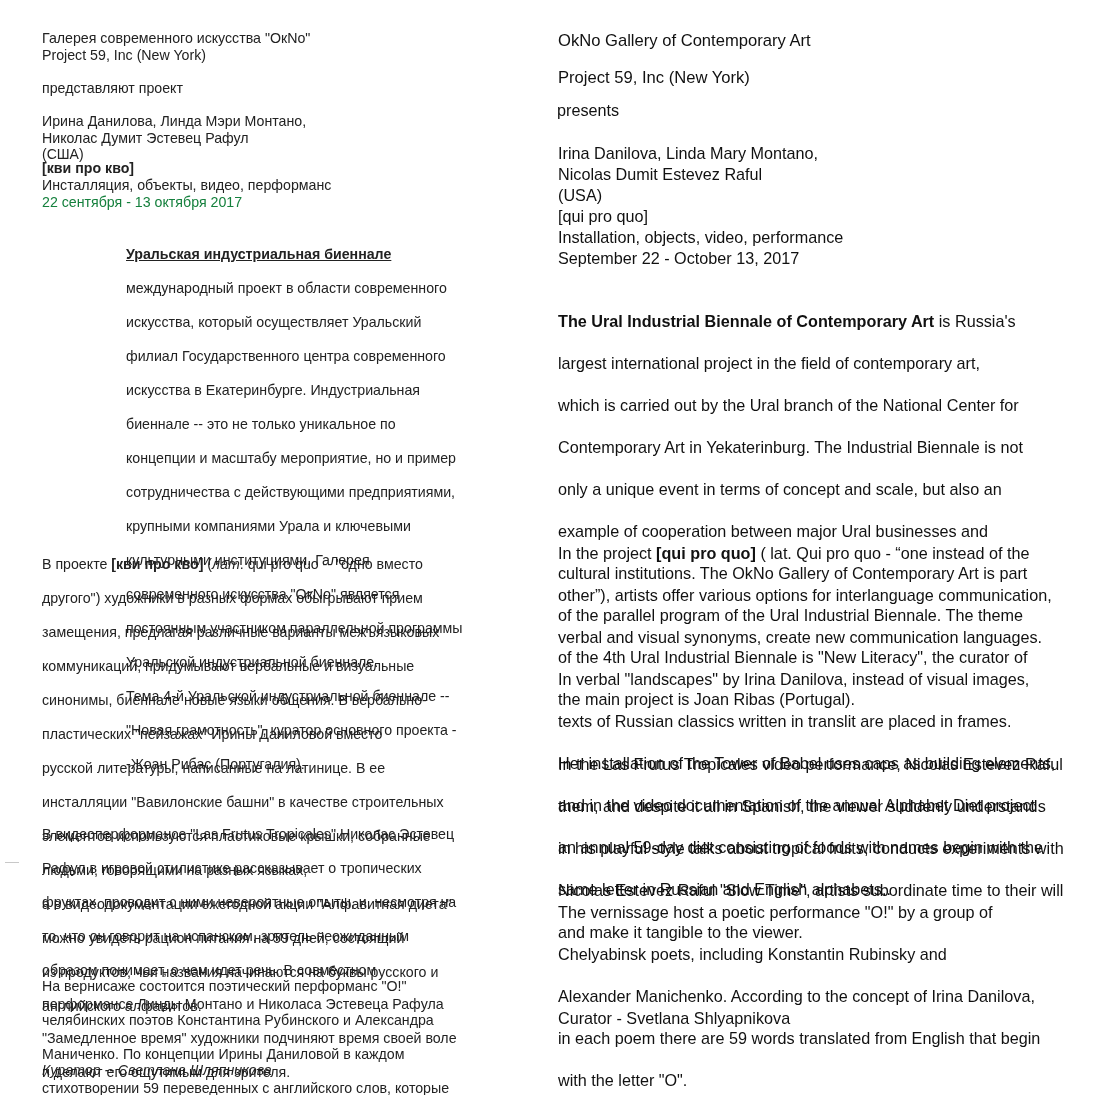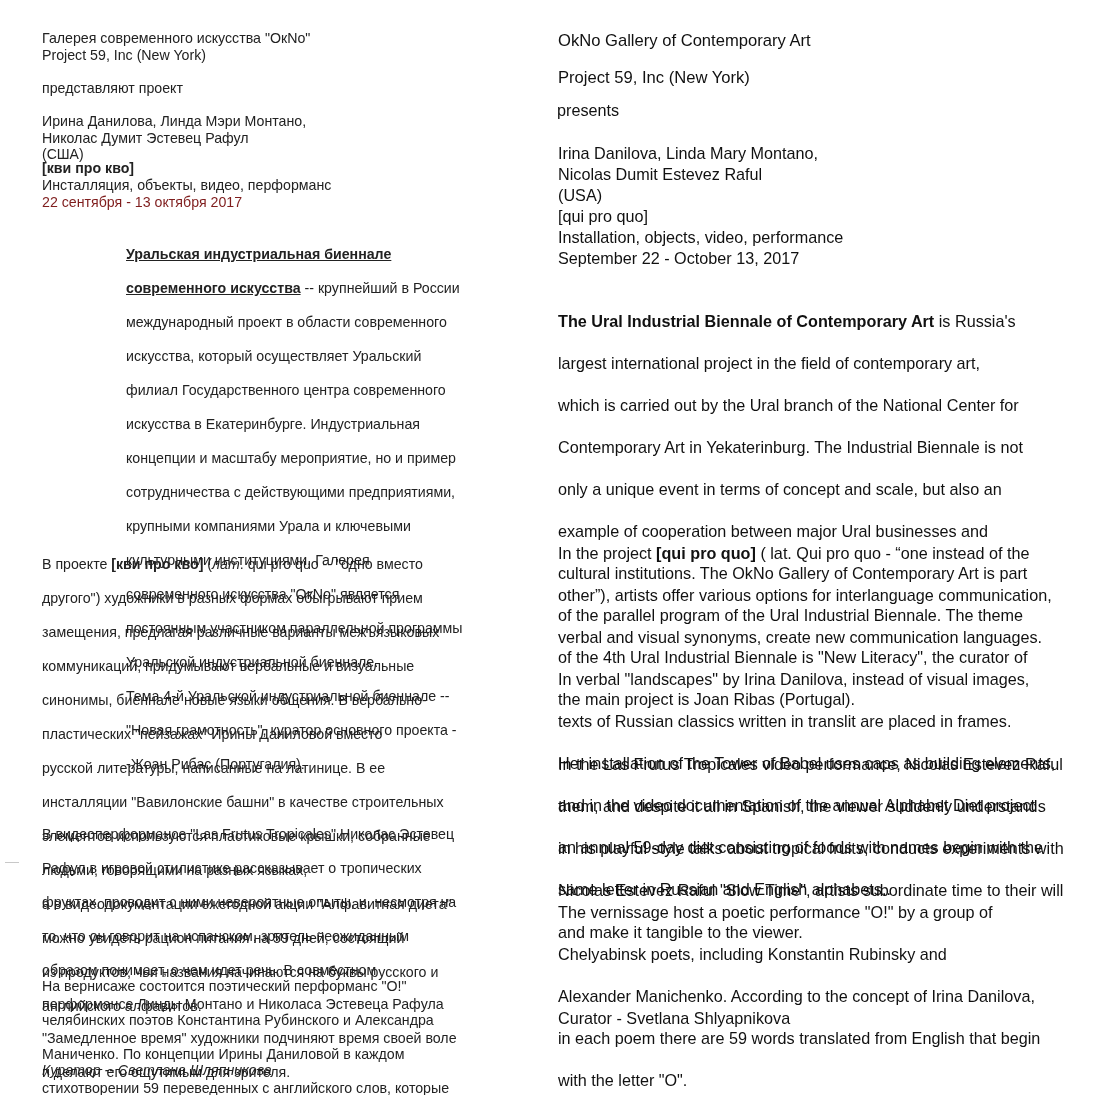--- a/index.html
+++ b/index.html
@@ -25,29 +25,29 @@
 
 <div class="col ru">
   <div class="abs" style="top:30px">Галерея современного искусства "ОкNo"</div>
   <div class="abs" style="top:47px">Project 59, Inc (New York)</div>
   <div class="abs" style="top:80px">представляют проект</div>
   <div class="abs" style="top:113px">Ирина Данилова, Линда Мэри Монтано,</div>
   <div class="abs" style="top:130px">Николас Думит Эстевец Рафул</div>
   <div class="abs small" style="top:148px">(США)</div>
   <div class="abs bold" style="top:160px">[кви про кво]</div>
   <div class="abs" style="top:177px">Инсталляция, объекты, видео, перформанс</div>
-  <div class="abs date-ru" style="top: 194px; color: #7f1d1d;">22 сентября - 13 октября 2017</div>
+  <div class="abs date-ru" style="top: 194px; color: #15803d;">22 сентября - 13 октября 2017</div>
 
   <div class="para ru-indent" style="top:229px">
     <span class="blockline bold ul">Уральская индустриальная биеннале</span>
-    <span class="blockline"><span class="bold ul">современного искусства</span><span> -- крупнейший в России</span></span>
     <span class="blockline">международный проект в области современного</span>
     <span class="blockline">искусства, который осуществляет Уральский</span>
     <span class="blockline">филиал Государственного центра современного</span>
     <span class="blockline">искусства в Екатеринбурге. Индустриальная</span>
+    <span class="blockline">биеннале -- это не только уникальное по</span>
     <span class="blockline">концепции и масштабу мероприятие, но и пример</span>
     <span class="blockline">сотрудничества с действующими предприятиями,</span>
     <span class="blockline">крупными компаниями Урала и ключевыми</span>
     <span class="blockline">культурными институциями. Галерея</span>
     <span class="blockline">современного искусства "ОкNo" является</span>
     <span class="blockline">постоянным участником параллельной программы</span>
     <span class="blockline">Уральской индустриальной биеннале.</span>
     <span class="blockline">Тема 4-й Уральской индустриальной биеннале --</span>
     <span class="blockline">"Новая грамотность", куратор основного проекта -</span>
     <span class="blockline">-Жоан Рибас (Португалия).</span>

